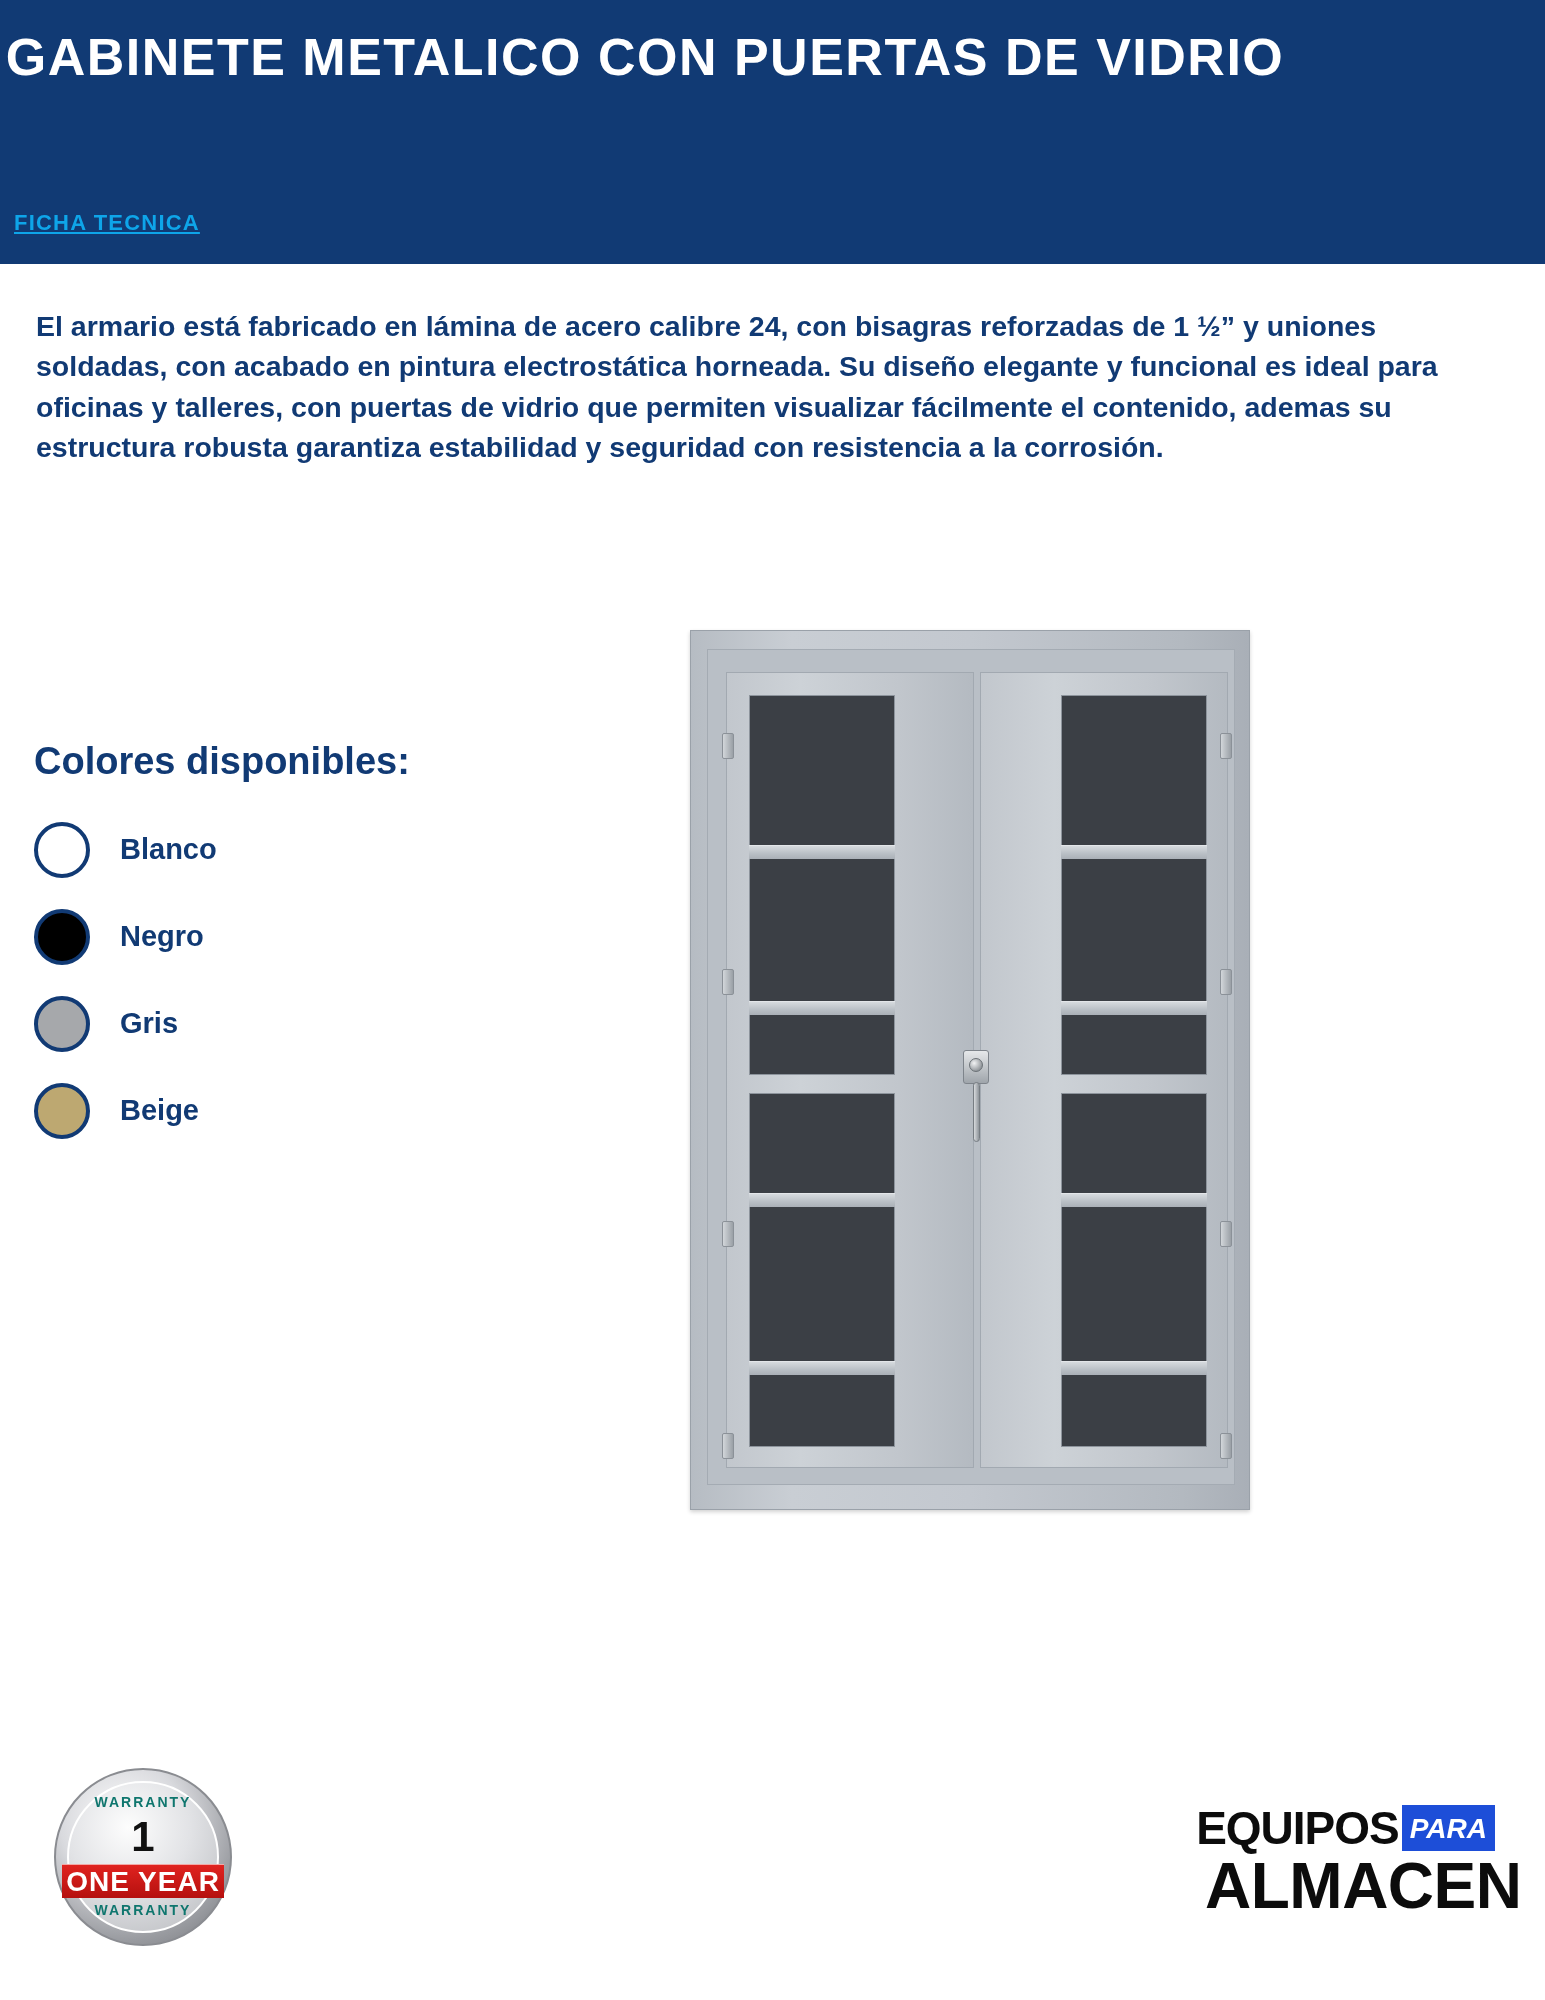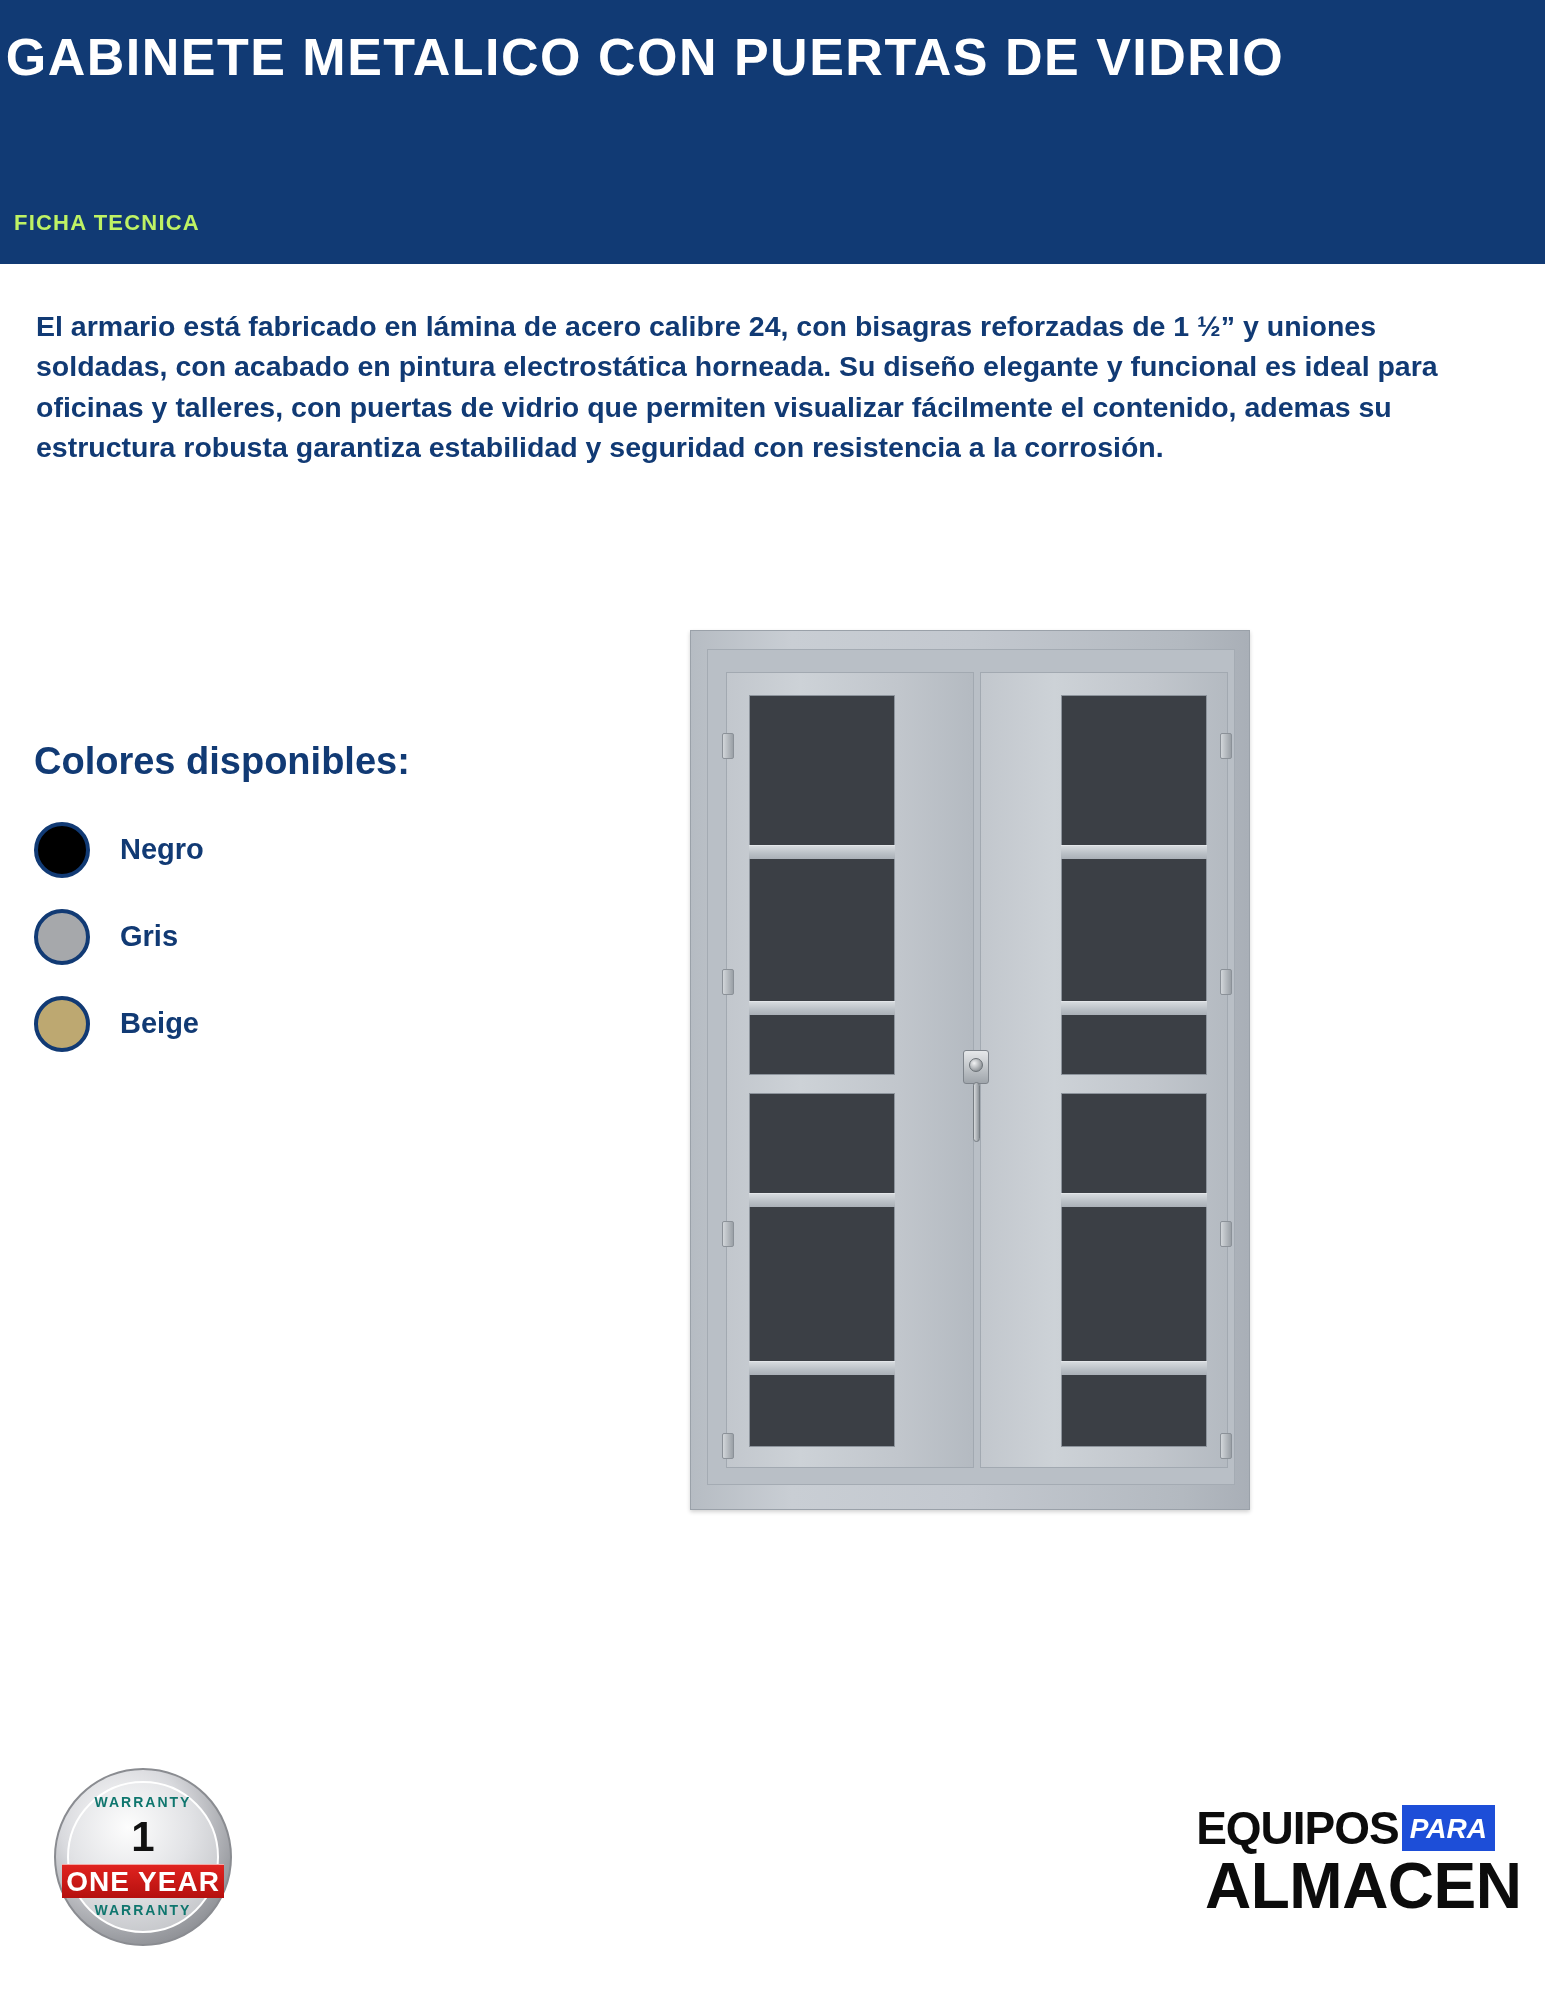--- a/index.html
+++ b/index.html
@@ -34,24 +34,25 @@
     font-size: 52px;
     font-weight: bold;
     letter-spacing: 1.5px;
     line-height: 1.15;
     text-transform: uppercase;
   }
   .header-sub {
     position: absolute;
     left: 14px;
     top: 210px;
-    color: #bef264;
+    color: #0ea5e9;
     font-size: 22px;
     font-weight: bold;
     letter-spacing: 1.2px;
+    text-decoration: underline;
   }
 
   
   .description {
     position: absolute;
     left: 36px;
     top: 306px;
     width: 1430px;
     color: #113a74;
     font-size: 28.5px;
@@ -291,20 +292,24 @@
 
   <div class="header">
     <div class="header-title">GABINETE METALICO CON PUERTAS DE VIDRIO</div>
     <div class="header-sub">FICHA TECNICA</div>
   </div>
 
   <div class="description">El armario está fabricado en lámina de acero calibre 24, con bisagras reforzadas de 1 ½” y uniones soldadas, con acabado en pintura electrostática horneada. Su diseño elegante y funcional es ideal para oficinas y talleres, con puertas de vidrio que permiten visualizar fácilmente el contenido, ademas su estructura robusta garantiza estabilidad y seguridad con resistencia a la corrosión.</div>
 
   <div class="colors-title">Colores disponibles:</div>
   <div class="color-list">
+    <div class="color-row">
+      <span class="swatch" style="background:#ffffff"></span>
+      <span class="color-label">Blanco</span>
+    </div>
     <div class="color-row">
       <span class="swatch" style="background:#000000"></span>
       <span class="color-label">Negro</span>
     </div>
     <div class="color-row">
       <span class="swatch" style="background:#a6a8ab"></span>
       <span class="color-label">Gris</span>
     </div>
     <div class="color-row">
       <span class="swatch" style="background:#bda871"></span>

